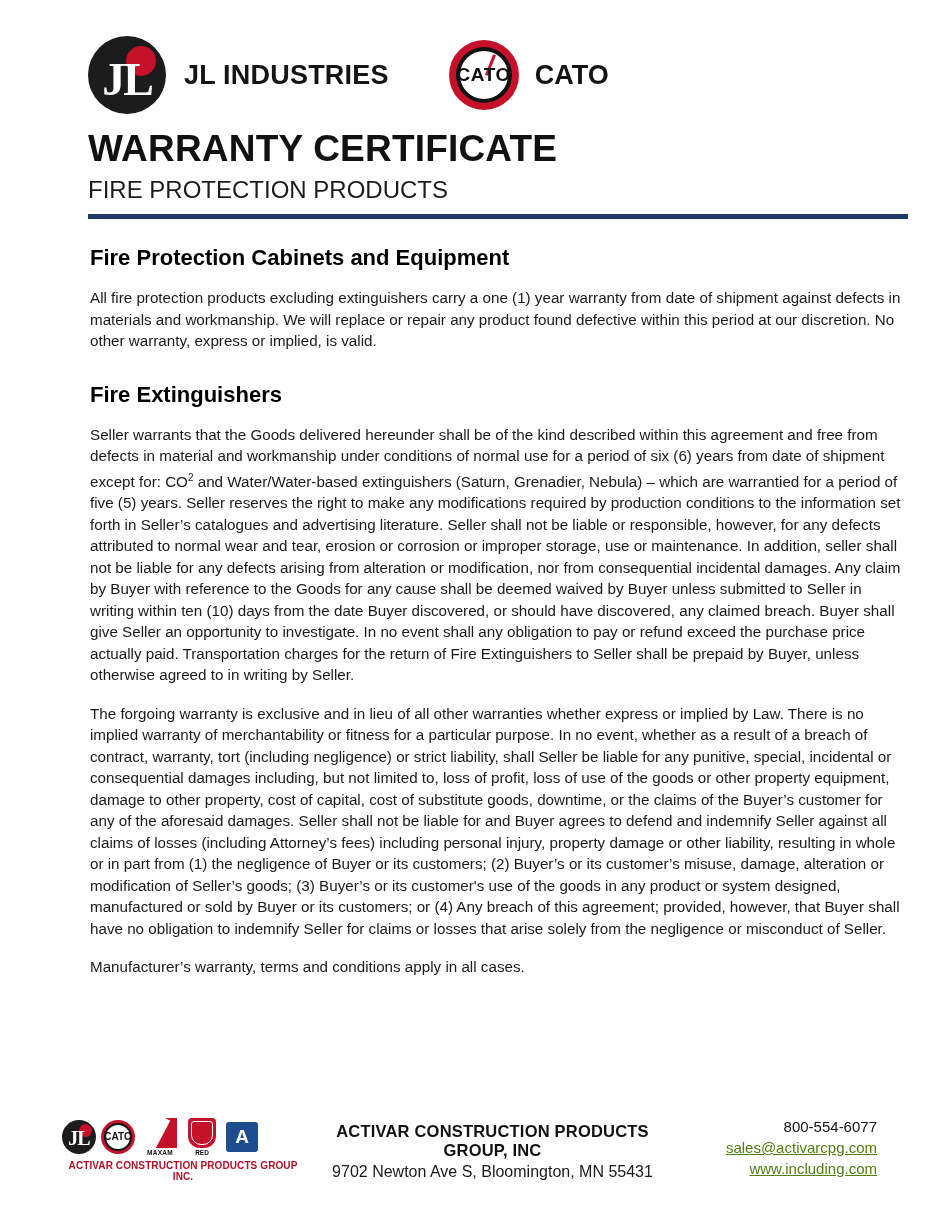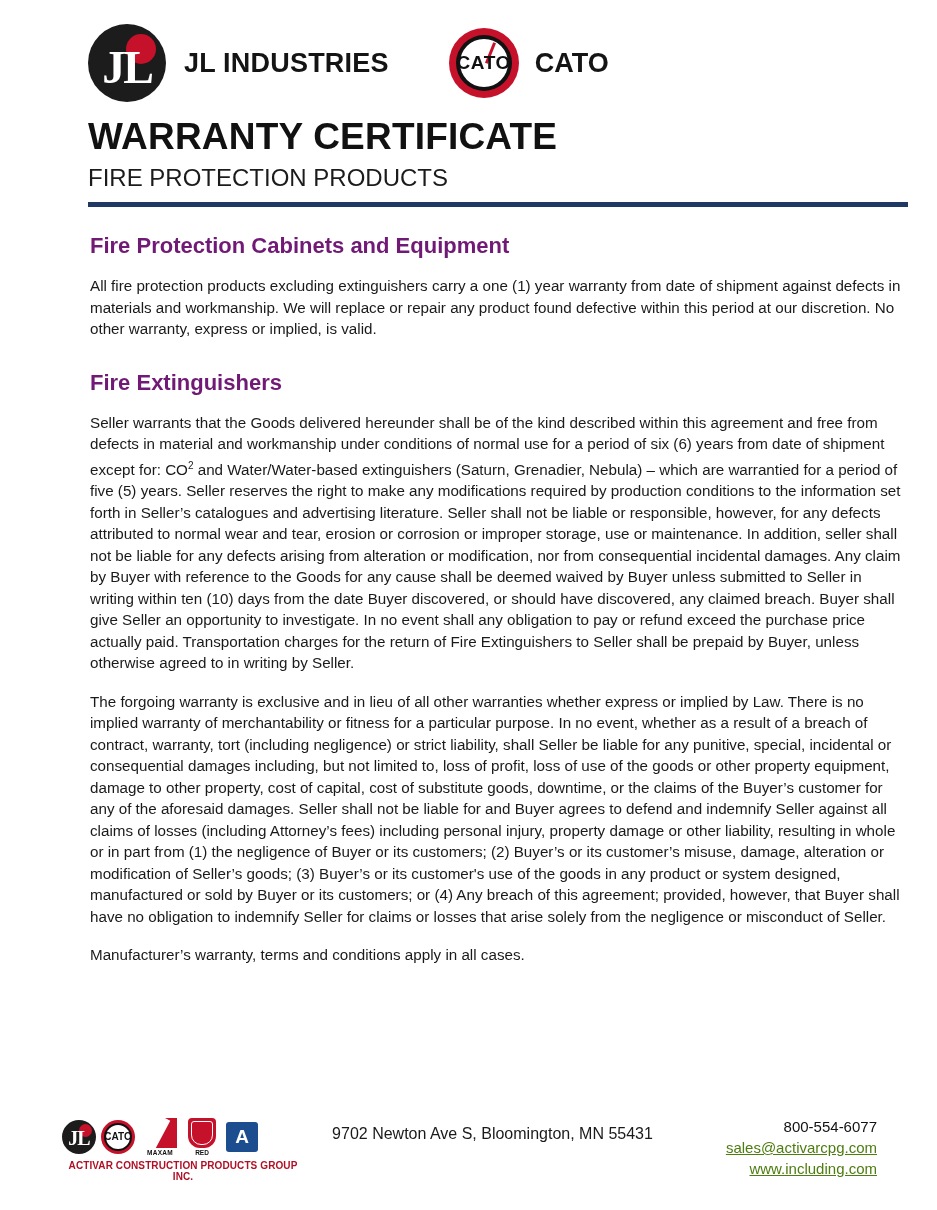--- a/index.html
+++ b/index.html
@@ -13,21 +13,21 @@
     font-family: "Liberation Sans", sans-serif;
     color: #111111;
     position: relative;
     overflow: hidden;
   }
   .page {
     position: relative;
     width: 937px;
     height: 1210px;
     box-sizing: border-box;
-    padding: 0 60px;
+    padding: 12px 60px;
   }
 
   
   .logo-row {
     display: flex;
     align-items: center;
     padding-top: 34px;
     padding-left: 28px;
     height: 92px;
     box-sizing: border-box;
@@ -159,21 +159,21 @@
 
   
   .content {
     margin-left: 30px;
     width: 818px;
   }
   h2.section {
     font-size: 22px;
     font-weight: bold;
     margin: 26px 0 0 0;
-    color: #701a75;
+    color: #000000;
   }
   h2.section.second {
     margin-top: 30px;
   }
   p.body {
     font-size: 15.2px;
     line-height: 21.5px;
     margin: 16px 0 0 0;
     color: #1a1a1a;
     text-align: left;
@@ -393,20 +393,21 @@
             <div class="cap">RED</div>
           </div>
           <div class="abox">
             <div class="sq"></div>
           </div>
         </div>
         <div class="activar-caption">ACTIVAR CONSTRUCTION PRODUCTS GROUP INC.</div>
       </div>
 
       <div class="footer-center">
+        <div class="footer-company">ACTIVAR CONSTRUCTION PRODUCTS GROUP, INC</div>
         <div class="footer-address">9702 Newton Ave S, Bloomington, MN 55431</div>
       </div>
 
       <div class="footer-right">
         <div>800-554-6077</div>
         <div><a href="#">sales@activarcpg.com</a></div>
         <div><a href="#">www.including.com</a></div>
       </div>
 
     </div>

